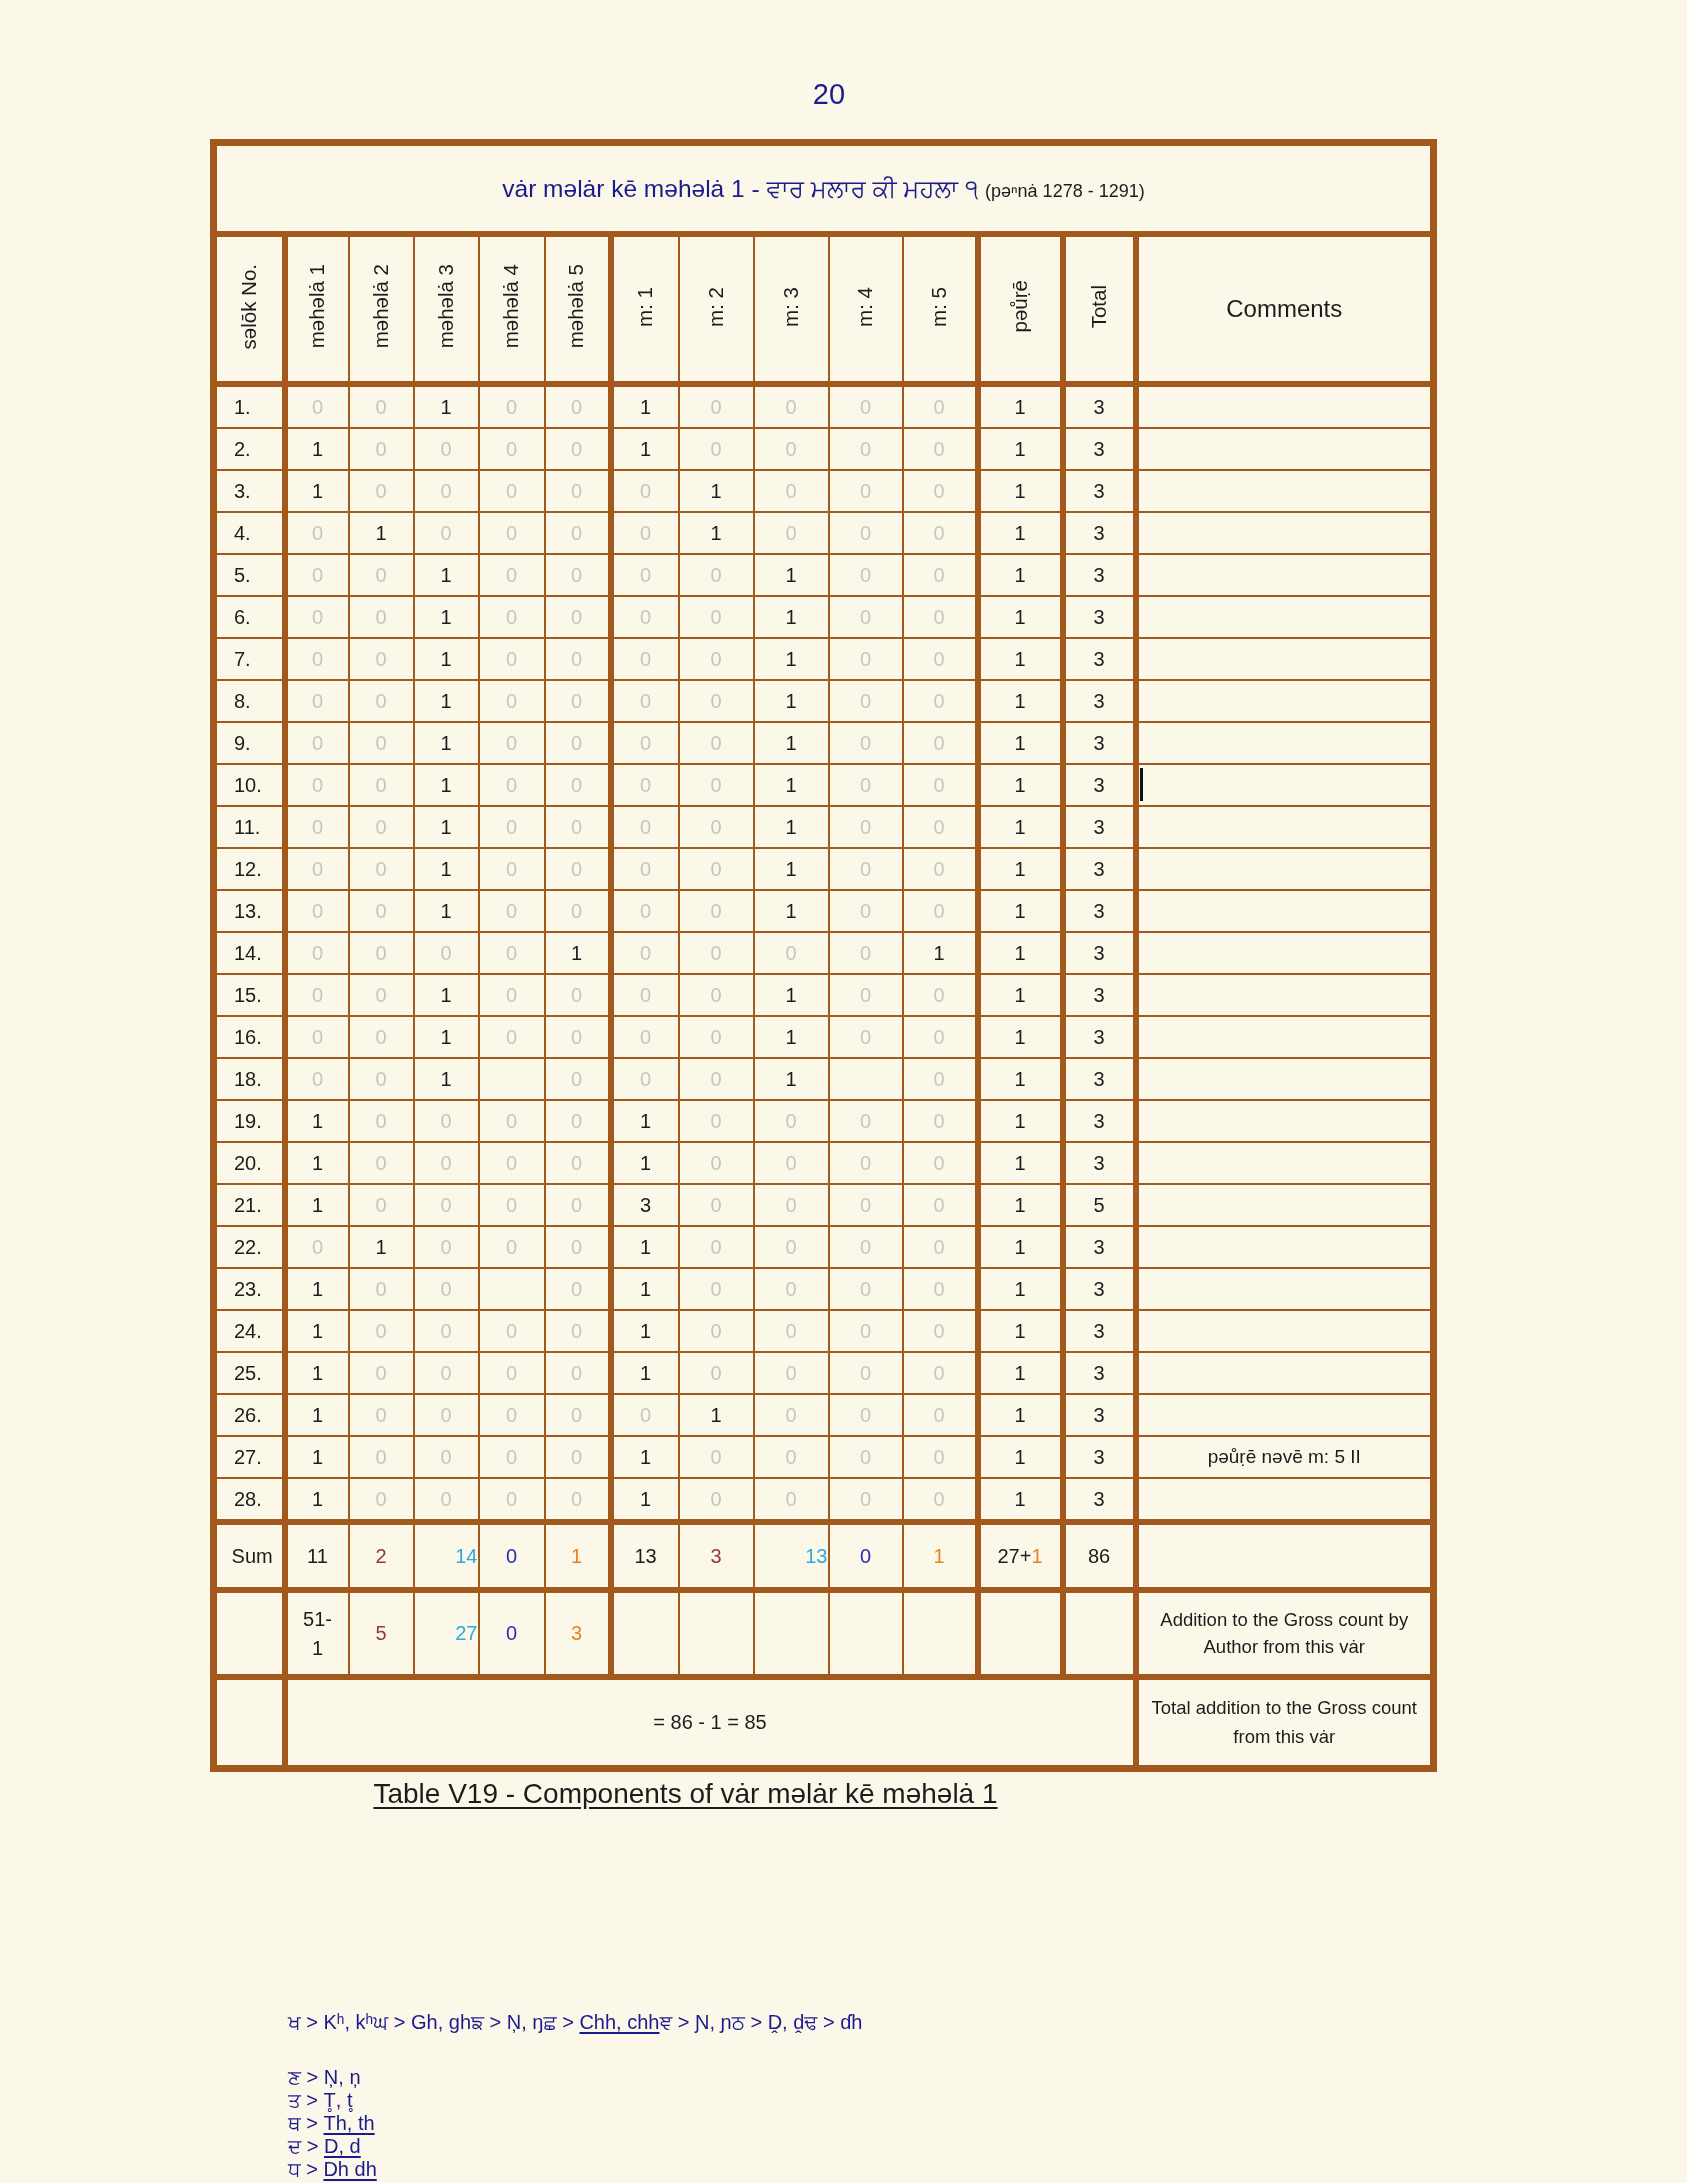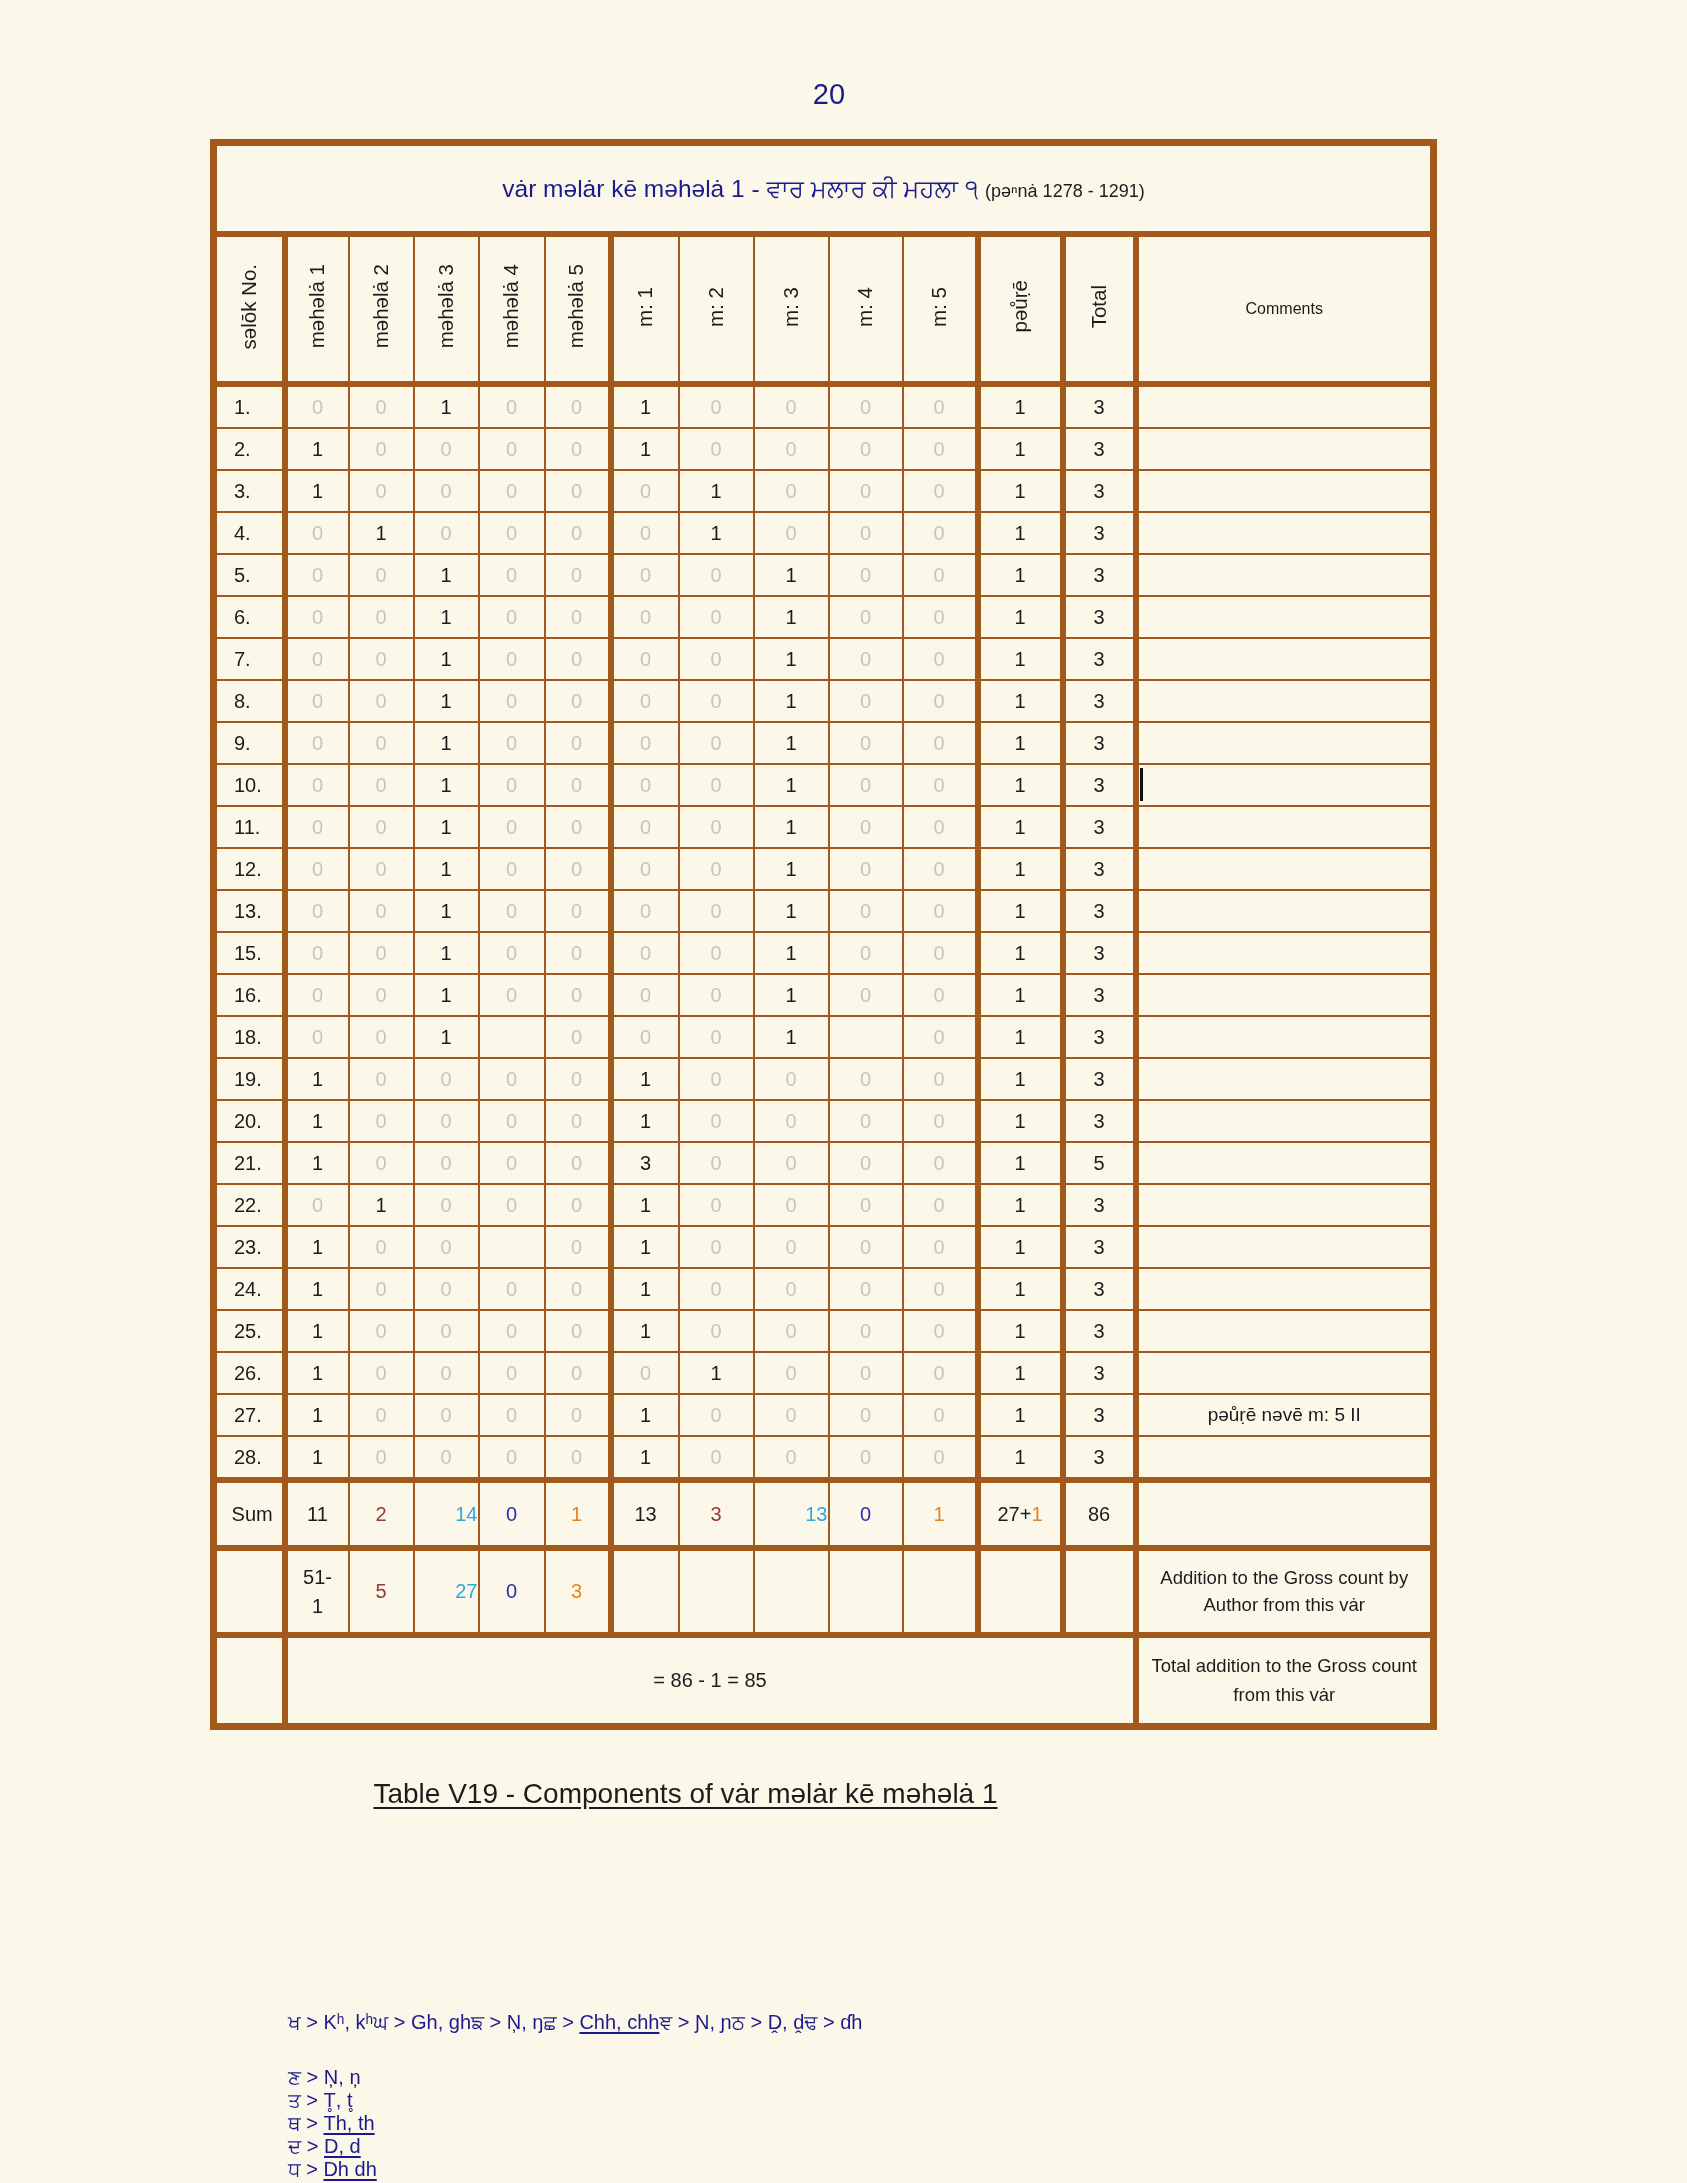--- a/index.html
+++ b/index.html
@@ -44,21 +44,21 @@
   
   tr.header-row td{height:144px;}
   .vtext{
     writing-mode:vertical-rl;
     transform:rotate(180deg);
     display:inline-block;
     font-size:20.5px;
     white-space:nowrap;
     line-height:1.1;
   }
-  td.comments-head{font-size:16px;}
+  td.comments-head{font-size:24px;}
 
   
   tr.data-row td{height:40px;}
   td.row-no{text-align:left;padding-left:17px;}
   .c-gray{color:var(--gray-zero,#C6C6C0);}
   .c-black{color:#1c1c1c;}
   .c-maroon{color:var(--maroon,#943A38);}
   .c-cyan{color:var(--cyan,#2FA8DF);text-align:right;}
   .c-blue{color:var(--blue,#2B2CB3);}
   .c-orange{color:var(--orange,#E8821D);}
@@ -344,20 +344,36 @@
             <td class="c-gray">0</td>
             <td class="c-gray">0</td>
             <td class="c-black">1</td>
             <td class="c-gray">0</td>
             <td class="c-gray bR">0</td>
             <td class="c-black bR">1</td>
             <td class="c-black bR">3</td>
             <td class="comment-cell"></td>
           </tr>
           <tr class="data-row">
+            <td class="row-no bR">14.</td>
+            <td class="c-gray">0</td>
+            <td class="c-gray">0</td>
+            <td class="c-gray">0</td>
+            <td class="c-gray">0</td>
+            <td class="c-black bR">1</td>
+            <td class="c-gray">0</td>
+            <td class="c-gray">0</td>
+            <td class="c-gray">0</td>
+            <td class="c-gray">0</td>
+            <td class="c-black bR">1</td>
+            <td class="c-black bR">1</td>
+            <td class="c-black bR">3</td>
+            <td class="comment-cell"></td>
+          </tr>
+          <tr class="data-row">
             <td class="row-no bR">15.</td>
             <td class="c-gray">0</td>
             <td class="c-gray">0</td>
             <td class="c-black">1</td>
             <td class="c-gray">0</td>
             <td class="c-gray bR">0</td>
             <td class="c-gray">0</td>
             <td class="c-gray">0</td>
             <td class="c-black">1</td>
             <td class="c-gray">0</td>

